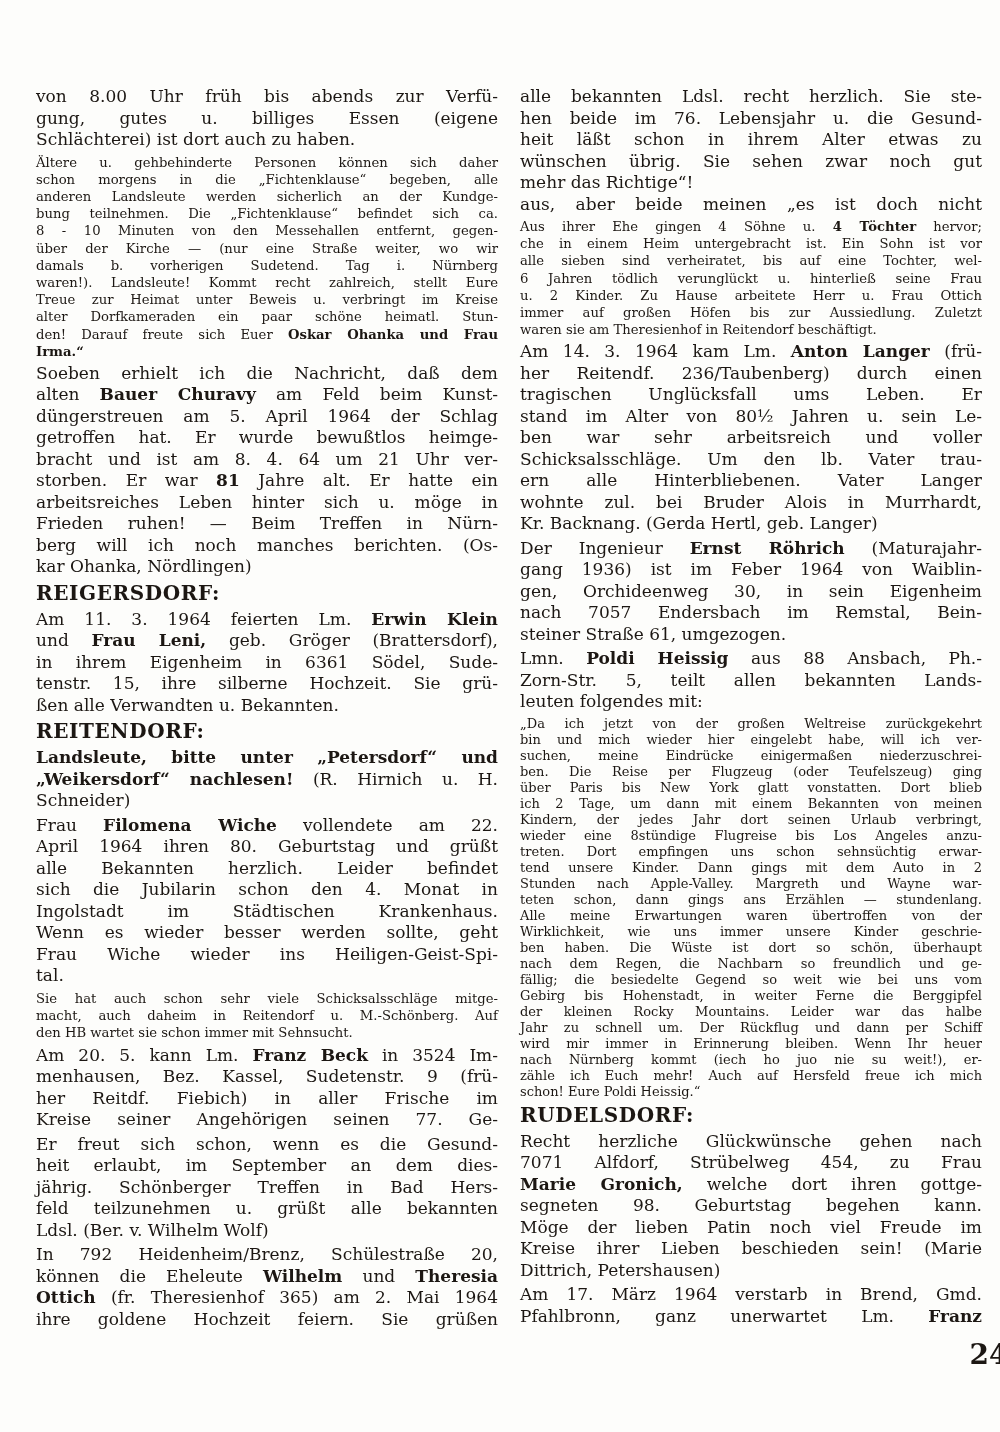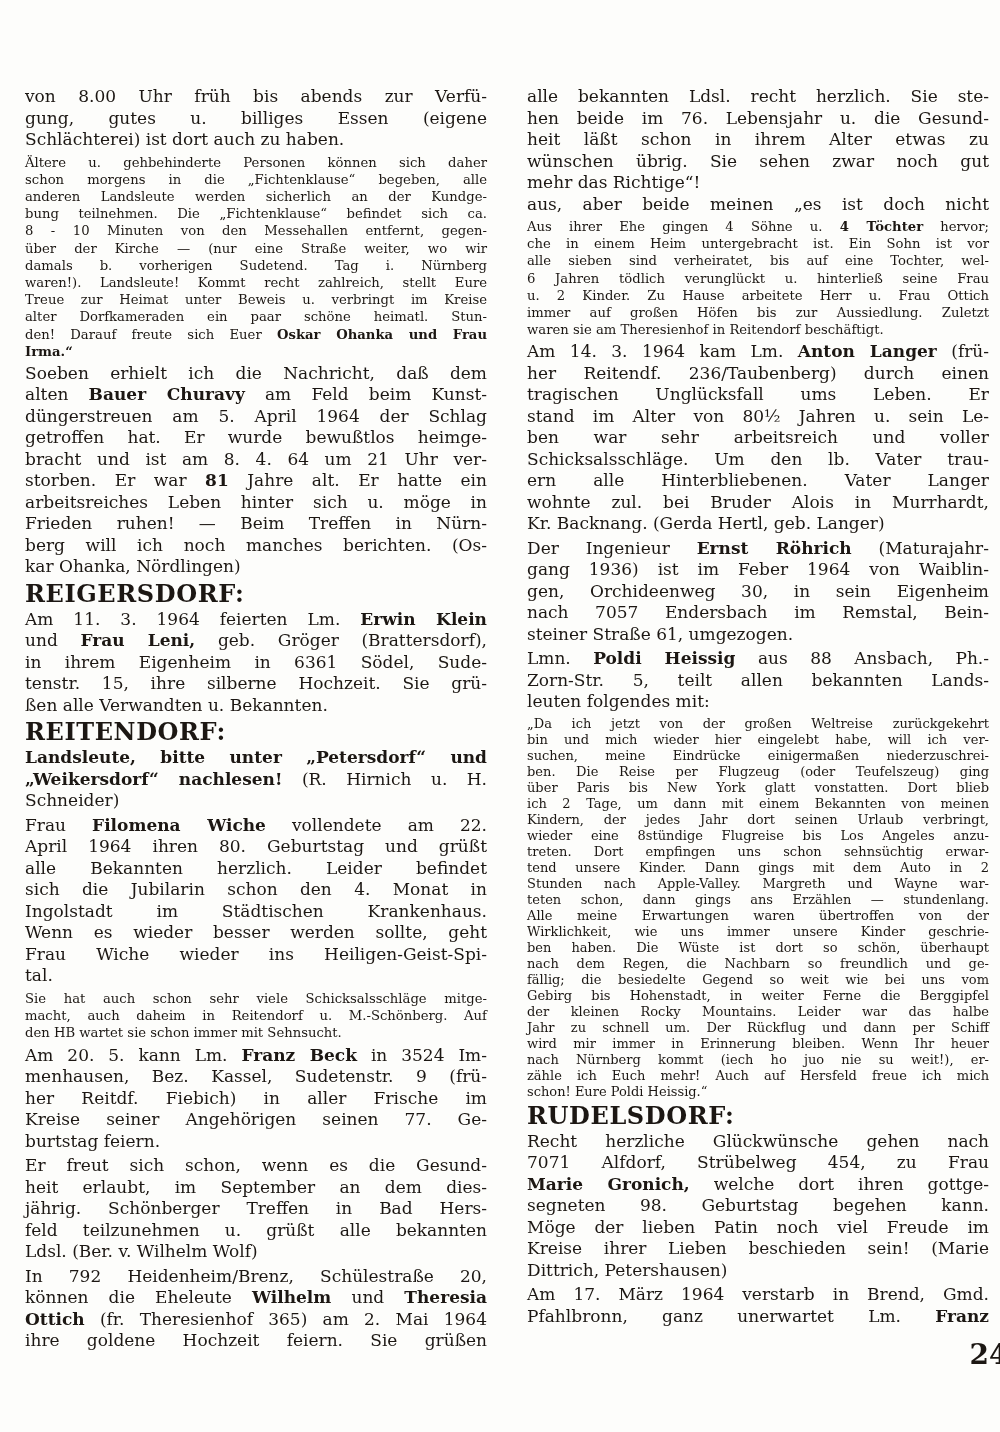--- a/index.html
+++ b/index.html
@@ -5,37 +5,37 @@
   html, body { margin: 0; padding: 0; }
   body {
     width: 1000px; height: 1432px;
     background: #fdfdfb;
     font-family: "DejaVu Serif", serif;
     color: #1c1713;
     overflow: hidden;
   }
   .page { position: relative; width: 1000px; height: 1432px; }
   .columns {
-    position: absolute; top: 86px; left: 25px;
-    display: flex; gap: 40px;
+    position: absolute; top: 86px; left: 36px;
+    display: flex; gap: 22px;
   }
   .col { width: 462px; }
   .block { margin: 0 0 3px 0; }
   .line {
     text-align: justify;
     text-align-last: justify;
     white-space: normal;
   }
   .line.last { text-align-last: left; }
   .body .line { font-size: 17px; line-height: 21.5px; }
   .small .line { font-size: 13.2px; line-height: 17.2px; }
   .small-tight .line { font-size: 13px; line-height: 16px; }
   .heading { margin: 0 0 3px 0; }
   .heading .line {
-    font-weight: bold; font-size: 24px; line-height: 25px;
+    font-weight: bold; font-size: 20px; line-height: 25px;
     letter-spacing: 0.6px; text-align-last: left;
   }
   .b { font-weight: bold; }
   .page-number {
     position: absolute; top: 1338px; left: 948px; width: 80px;
     text-align: right; font-size: 28px; font-weight: bold;
   }
 </style>
 </head>
 <body>
@@ -105,21 +105,20 @@
         <div class="block small">
           <div class="line"><span>Sie hat auch schon sehr viele Schicksalsschläge mitge-</span></div>
           <div class="line"><span>macht, auch daheim in Reitendorf u. M.-Schönberg. Auf</span></div>
           <div class="line last"><span>den HB wartet sie schon immer mit Sehnsucht.</span></div>
         </div>
         <div class="block body">
           <div class="line"><span>Am 20. 5. kann Lm. </span><span class="b">Franz Beck</span><span> in 3524 Im-</span></div>
           <div class="line"><span>menhausen, Bez. Kassel, Sudetenstr. 9 (frü-</span></div>
           <div class="line"><span>her Reitdf. Fiebich) in aller Frische im</span></div>
           <div class="line"><span>Kreise seiner Angehörigen seinen 77. Ge-</span></div>
-          <div class="line last"><span>burtstag feiern.</span></div>
         </div>
         <div class="block body">
           <div class="line"><span>Er freut sich schon, wenn es die Gesund-</span></div>
           <div class="line"><span>heit erlaubt, im September an dem dies-</span></div>
           <div class="line"><span>jährig. Schönberger Treffen in Bad Hers-</span></div>
           <div class="line"><span>feld teilzunehmen u. grüßt alle bekannten</span></div>
           <div class="line last"><span>Ldsl. (Ber. v. Wilhelm Wolf)</span></div>
         </div>
         <div class="block body">
           <div class="line"><span>In 792 Heidenheim/Brenz, Schülestraße 20,</span></div>

